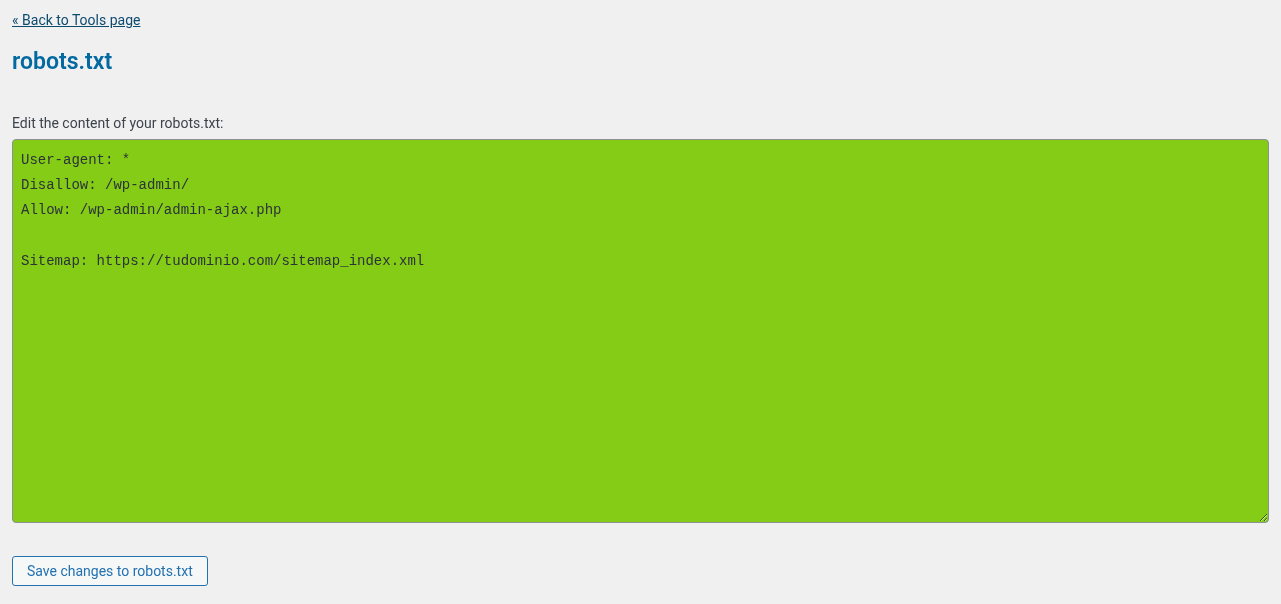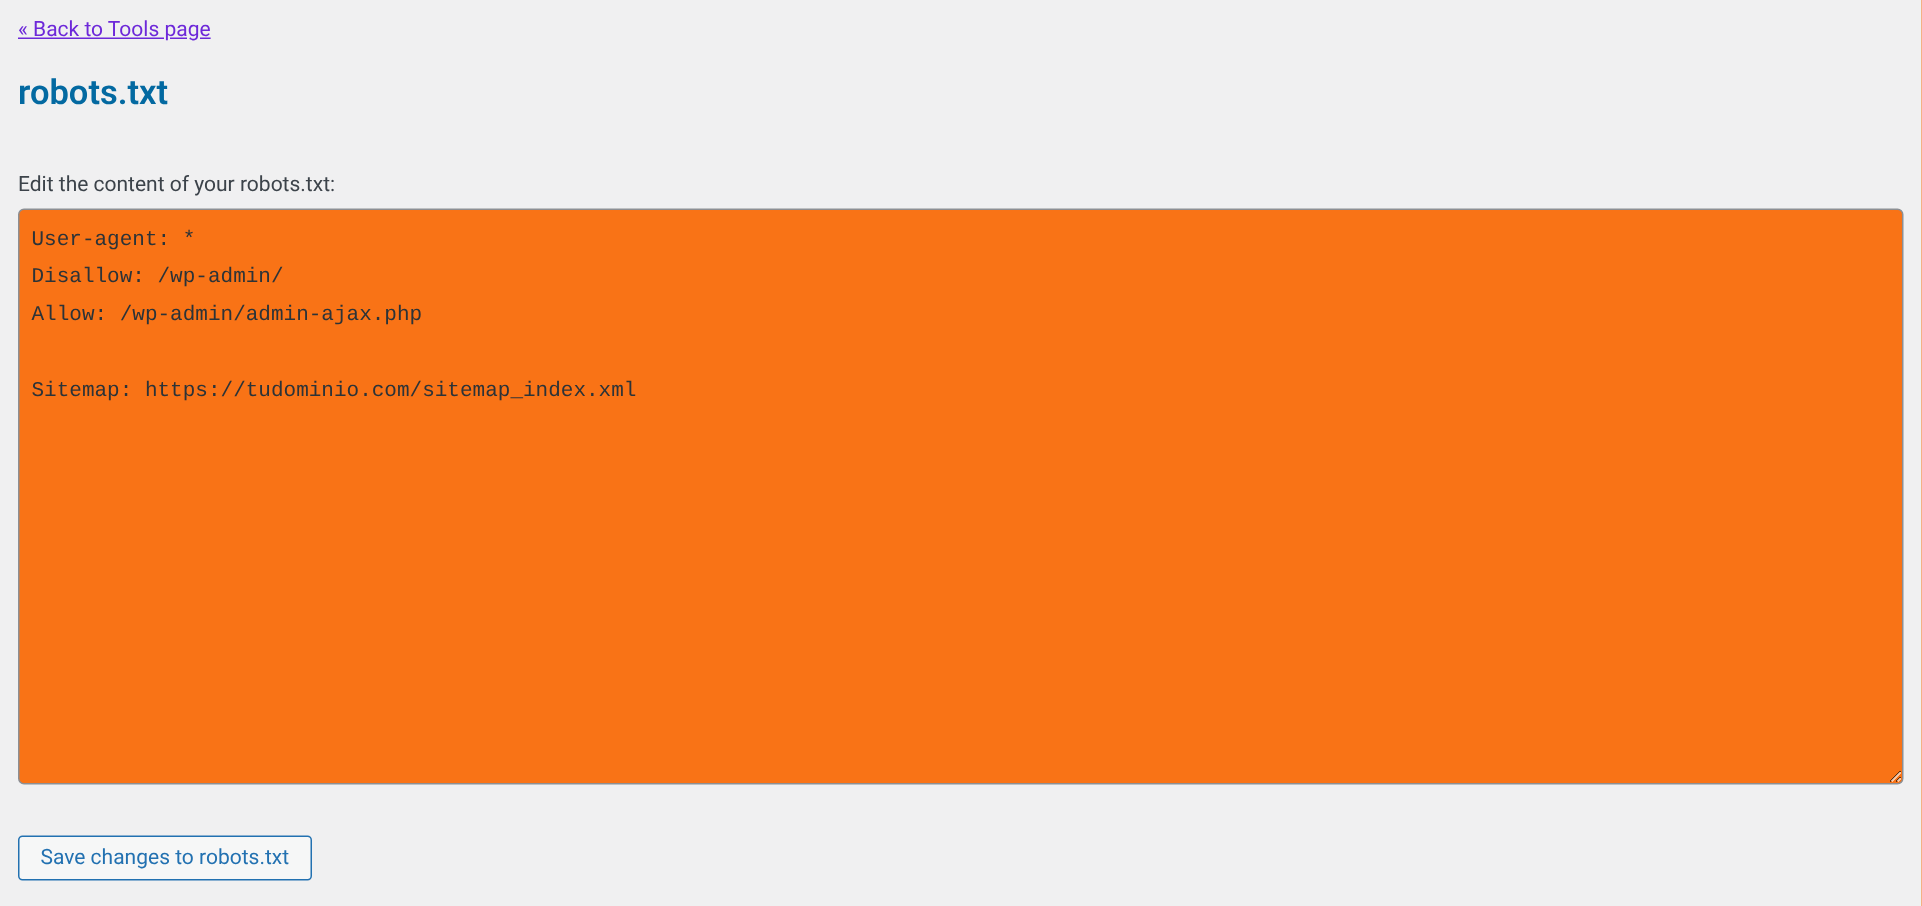--- a/index.html
+++ b/index.html
@@ -8,21 +8,21 @@
       padding: 0;
     }
     body {
       font-family: -apple-system, BlinkMacSystemFont, "Segoe UI", Roboto, Oxygen-Sans, Ubuntu, Cantarell, "Helvetica Neue", sans-serif;
       background-color: #f0f0f1;
       padding: 12px;
       color: #1d2327;
       font-size: 14px;
     }
     .back-link {
-      color: #6d28d9;
+      color: #0c4a6e;
       text-decoration: underline;
       font-size: 14px;
       cursor: pointer;
       display: inline-block;
       margin-bottom: 20px;
     }
     .page-title {
       font-size: 23px;
       font-weight: 600;
       color: #0369a1;
@@ -34,21 +34,21 @@
       margin-bottom: 8px;
       display: block;
       margin-top: 40px;
     }
     .robots-textarea {
       width: 100%;
       min-height: 384px;
       padding: 8px;
       border: 1px solid #8c8f94;
       border-radius: 4px;
-      background-color: #f97316;
+      background-color: #84cc16;
       font-family: Menlo, Consolas, Monaco, "Courier New", monospace;
       font-size: 14px;
       line-height: 1.8;
       color: #2c3338;
       resize: both;
       margin-bottom: 30px;
     }
     .save-button {
       background-color: #f6f7f7;
       border: 1px solid #2271b1;

